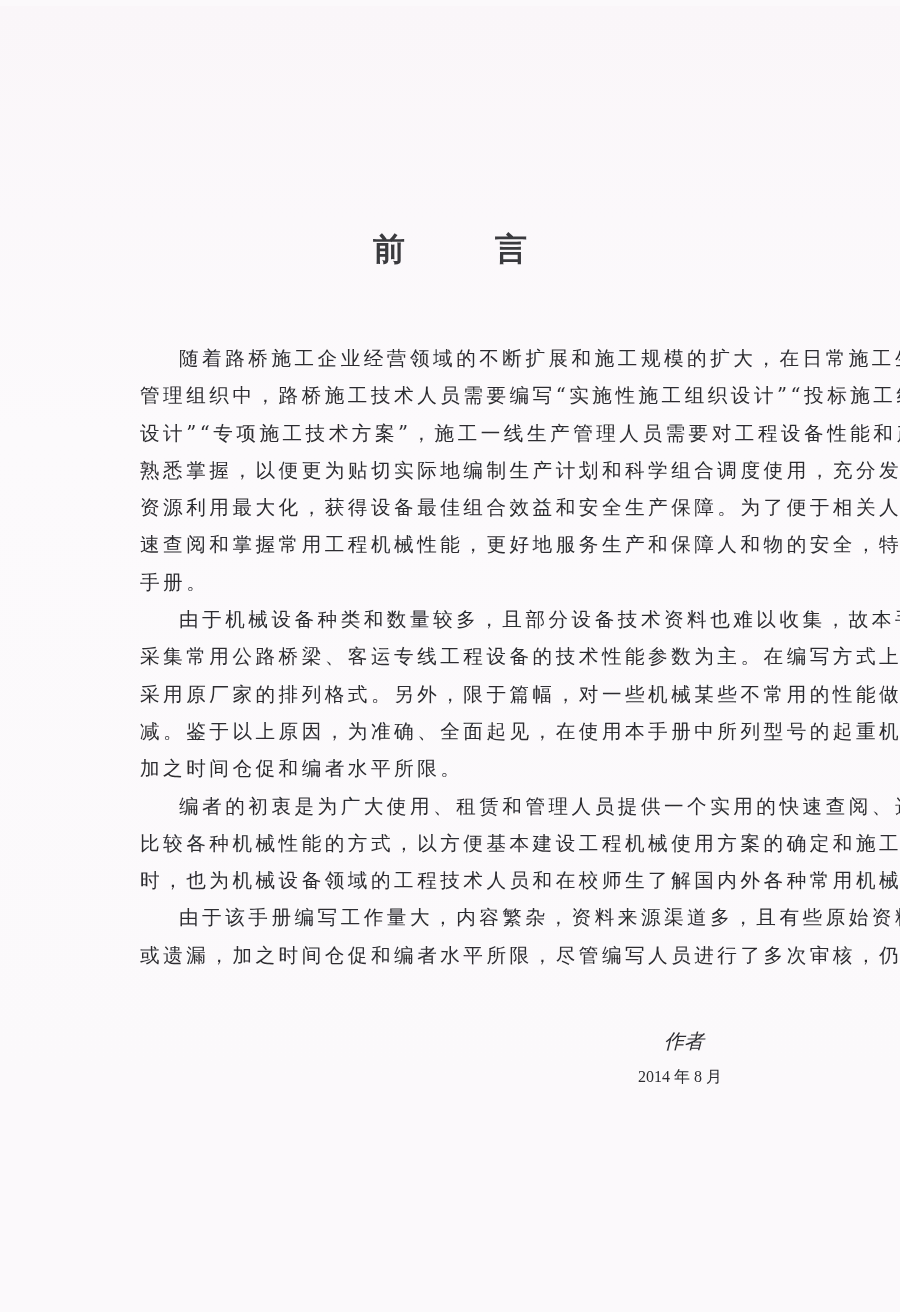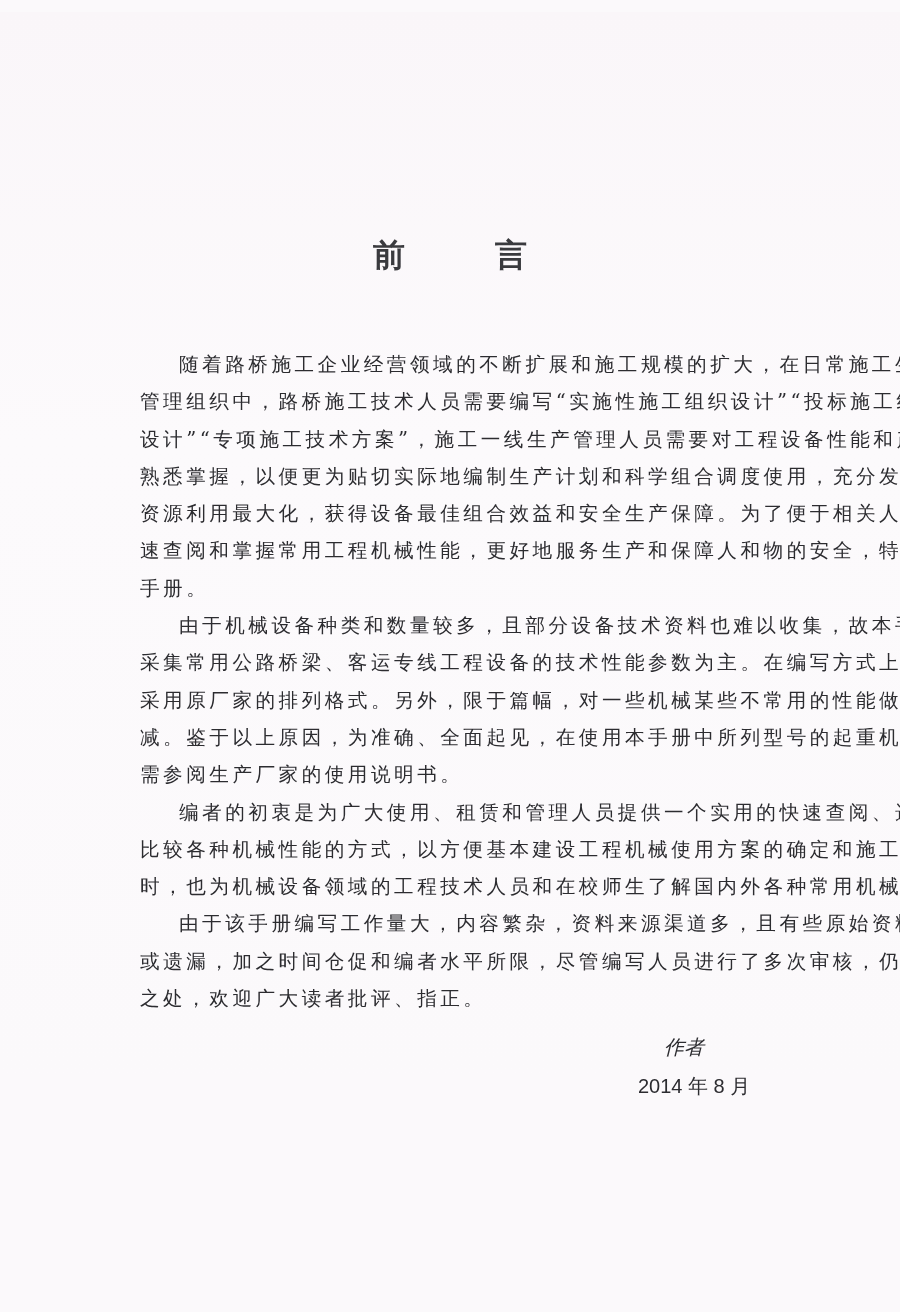--- a/index.html
+++ b/index.html
@@ -10,21 +10,21 @@
     width: 900px;
     height: 1312px;
     background: #fbf9fb;
     position: relative;
     overflow: hidden;
     font-family: "DejaVu Serif", "Liberation Serif", serif;
     color: #2a2a2e;
   }
   .page {
     position: absolute;
-    left: 0; top: 12px;
+    left: 0; top: 6px;
     width: 900px; height: 1072px;
     background: linear-gradient(180deg, #faf6f9 0%, #fcfafc 40%, #fbf9fb 100%);
   }
   .title {
     position: absolute;
     left: 0;
     width: 900px;
     top: 222px;
     text-align: center;
     font-family: "DejaVu Sans", "Liberation Sans", sans-serif;
@@ -62,22 +62,22 @@
     top: 1022px;
     font-family: "DejaVu Sans", "Liberation Sans", sans-serif;
     font-size: 20px;
     color: #2c2c30;
     font-style: italic;
   }
   .date {
     position: absolute;
     left: 638px;
     top: 1061px;
-    font-family: Liberation Sans, sans-serif;
-    font-size: 20px;
+    font-family: Liberation Serif, serif;
+    font-size: 16px;
     color: #2c2c30;
     text-align: center;
   }
 </style>
 </head>
 <body>
 
 <div class="page">
 
   <div class="title">前言</div>
@@ -92,32 +92,31 @@
       <div class="line">资源利用最大化，获得设备最佳组合效益和安全生产保障。为了便于相关人员快</div>
       <div class="line">速查阅和掌握常用工程机械性能，更好地服务生产和保障人和物的安全，特编写该</div>
       <div class="line last">手册。</div>
     </div>
 
     <div>
       <div class="line indent">由于机械设备种类和数量较多，且部分设备技术资料也难以收集，故本手册以</div>
       <div class="line">采集常用公路桥梁、客运专线工程设备的技术性能参数为主。在编写方式上，基本</div>
       <div class="line">采用原厂家的排列格式。另外，限于篇幅，对一些机械某些不常用的性能做了删</div>
       <div class="line">减。鉴于以上原因，为准确、全面起见，在使用本手册中所列型号的起重机械时，尚</div>
-      <div class="line last">需参阅生产厂家的使用说明书。</div>
+      <div class="line last">加之时间仓促和编者水平所限。</div>
     </div>
 
     <div>
       <div class="line indent">编者的初衷是为广大使用、租赁和管理人员提供一个实用的快速查阅、选择、</div>
       <div class="line">比较各种机械性能的方式，以方便基本建设工程机械使用方案的确定和施工；同</div>
       <div class="line">时，也为机械设备领域的工程技术人员和在校师生了解国内外各种常用机械性能</div>
     </div>
 
     <div>
       <div class="line indent">由于该手册编写工作量大，内容繁杂，资料来源渠道多，且有些原始资料不全</div>
       <div class="line">或遗漏，加之时间仓促和编者水平所限，尽管编写人员进行了多次审核，仍有不足</div>
-      <div class="line last">之处，欢迎广大读者批评、指正。</div>
     </div>
   </div>
 
   <div class="signature">作者</div>
   <div class="date">2014 年 8 月</div>
 
 </div>
 
 </body></html>

